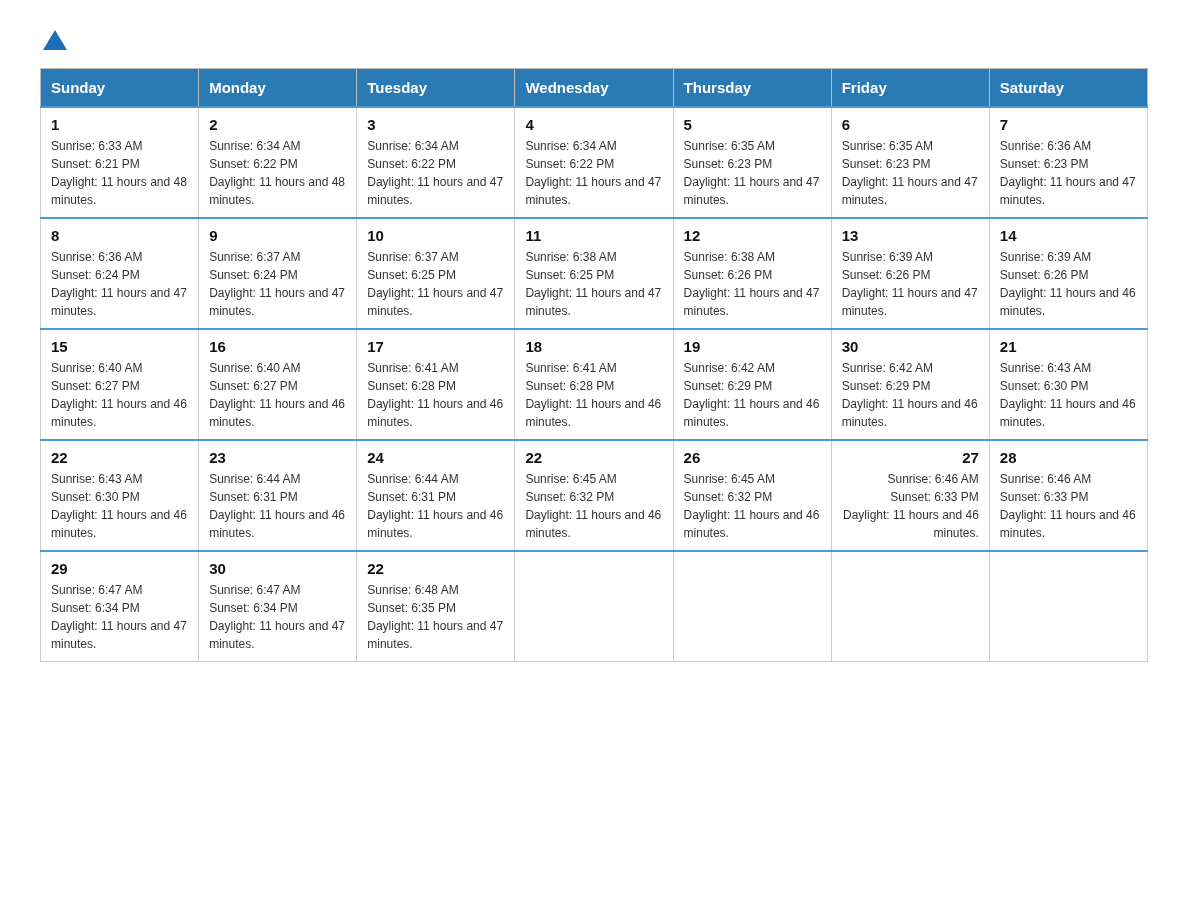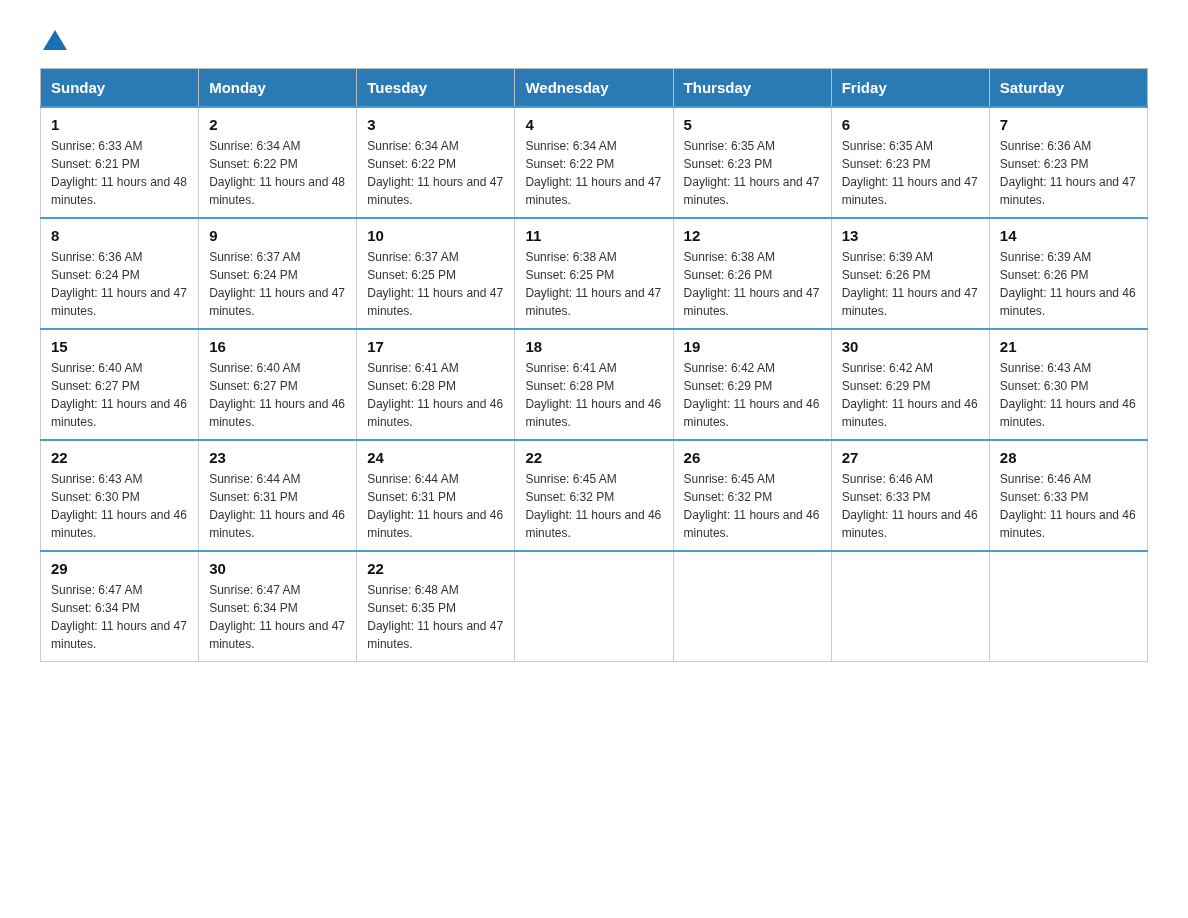--- a/index.html
+++ b/index.html
@@ -366,21 +366,21 @@
           </div>
         </td>
         <td style="border-top: 2px solid rgb(74, 154, 212);">
           <span class="day-number">26</span>
           <div class="day-info">
             Sunrise: 6:45 AM<br>
             Sunset: 6:32 PM<br>
             Daylight: 11 hours and 46 minutes.
           </div>
         </td>
-        <td style="border-top: 2px solid rgb(74, 154, 212);">
+        <td style="border-top: 2px solid rgb(74, 154, 212); text-align: right;">
           <span class="day-number">27</span>
           <div class="day-info">
             Sunrise: 6:46 AM<br>
             Sunset: 6:33 PM<br>
             Daylight: 11 hours and 46 minutes.
           </div>
         </td>
         <td style="border-top: 2px solid rgb(74, 154, 212); border-radius: 22px;">
           <span class="day-number">28</span>
           <div class="day-info">

